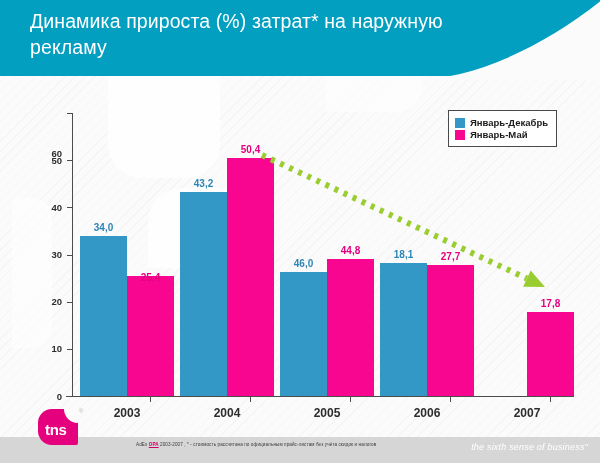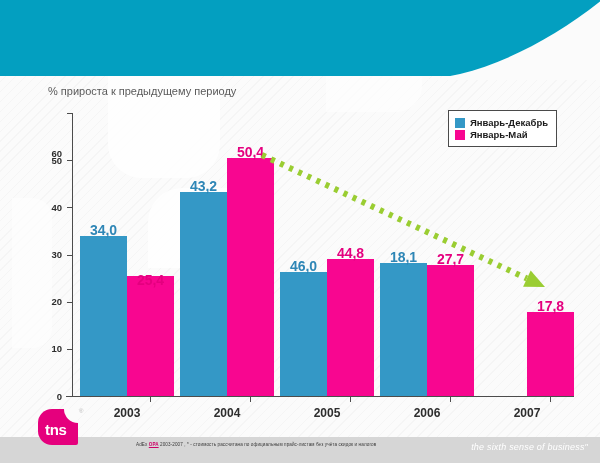--- a/index.html
+++ b/index.html
@@ -129,21 +129,21 @@
     position: absolute;
     bottom: 67px;              
   }
   .bar.blue   { background: #3498c6; }
   .bar.pink   { background: #f80690; }
 
   .bar-label {
     position: absolute;
     width: 50px;
     text-align: center;
-    font-size: 14px;
+    font-size: 10px;
     font-weight: bold;
   }
   .bar-label.blue { color: #2e86b6; }
   .bar-label.pink { color: #e4007f; }
 
   
   .legend {
     position: absolute;
     left: 448px; top: 110px;
     border: 1px solid #4a4a4a;
@@ -251,22 +251,22 @@
   <div class="body-bg"></div>
   <div class="ghost ghost-a"></div>
   <div class="ghost ghost-b"></div>
   <div class="ghost ghost-c"></div>
   <div class="ghost ghost-d"></div>
 
   <div class="header"></div>
   <svg class="header-curve" viewBox="0 0 190 80" preserveAspectRatio="none">
     <path d="M190,0 L190,80 L0,80 C60,80 130,48 190,0 Z" fill="#fbfbfb"></path>
   </svg>
-
-  <div class="subtitle">% прироста к предыдущему периоду</div>
+  <div class="title">Динамика прироста (%) затрат* на наружную рекламу</div>
+
 
   <div class="plot">
     <div class="axis-y-line"></div>
     <div class="axis-x-line"></div>
     <div id="axes-layer">
         <div class="ytick" style="top: 396px;"></div>
         <div class="ytick-label" style="top: 395.5px; left: 22px; right: auto; width: 40px;">0</div>
         <div class="ytick" style="top: 348.833px;"></div>
         <div class="ytick-label" style="top: 348.333px; left: 22px; right: auto; width: 40px;">10</div>
         <div class="ytick" style="top: 301.667px;"></div>

